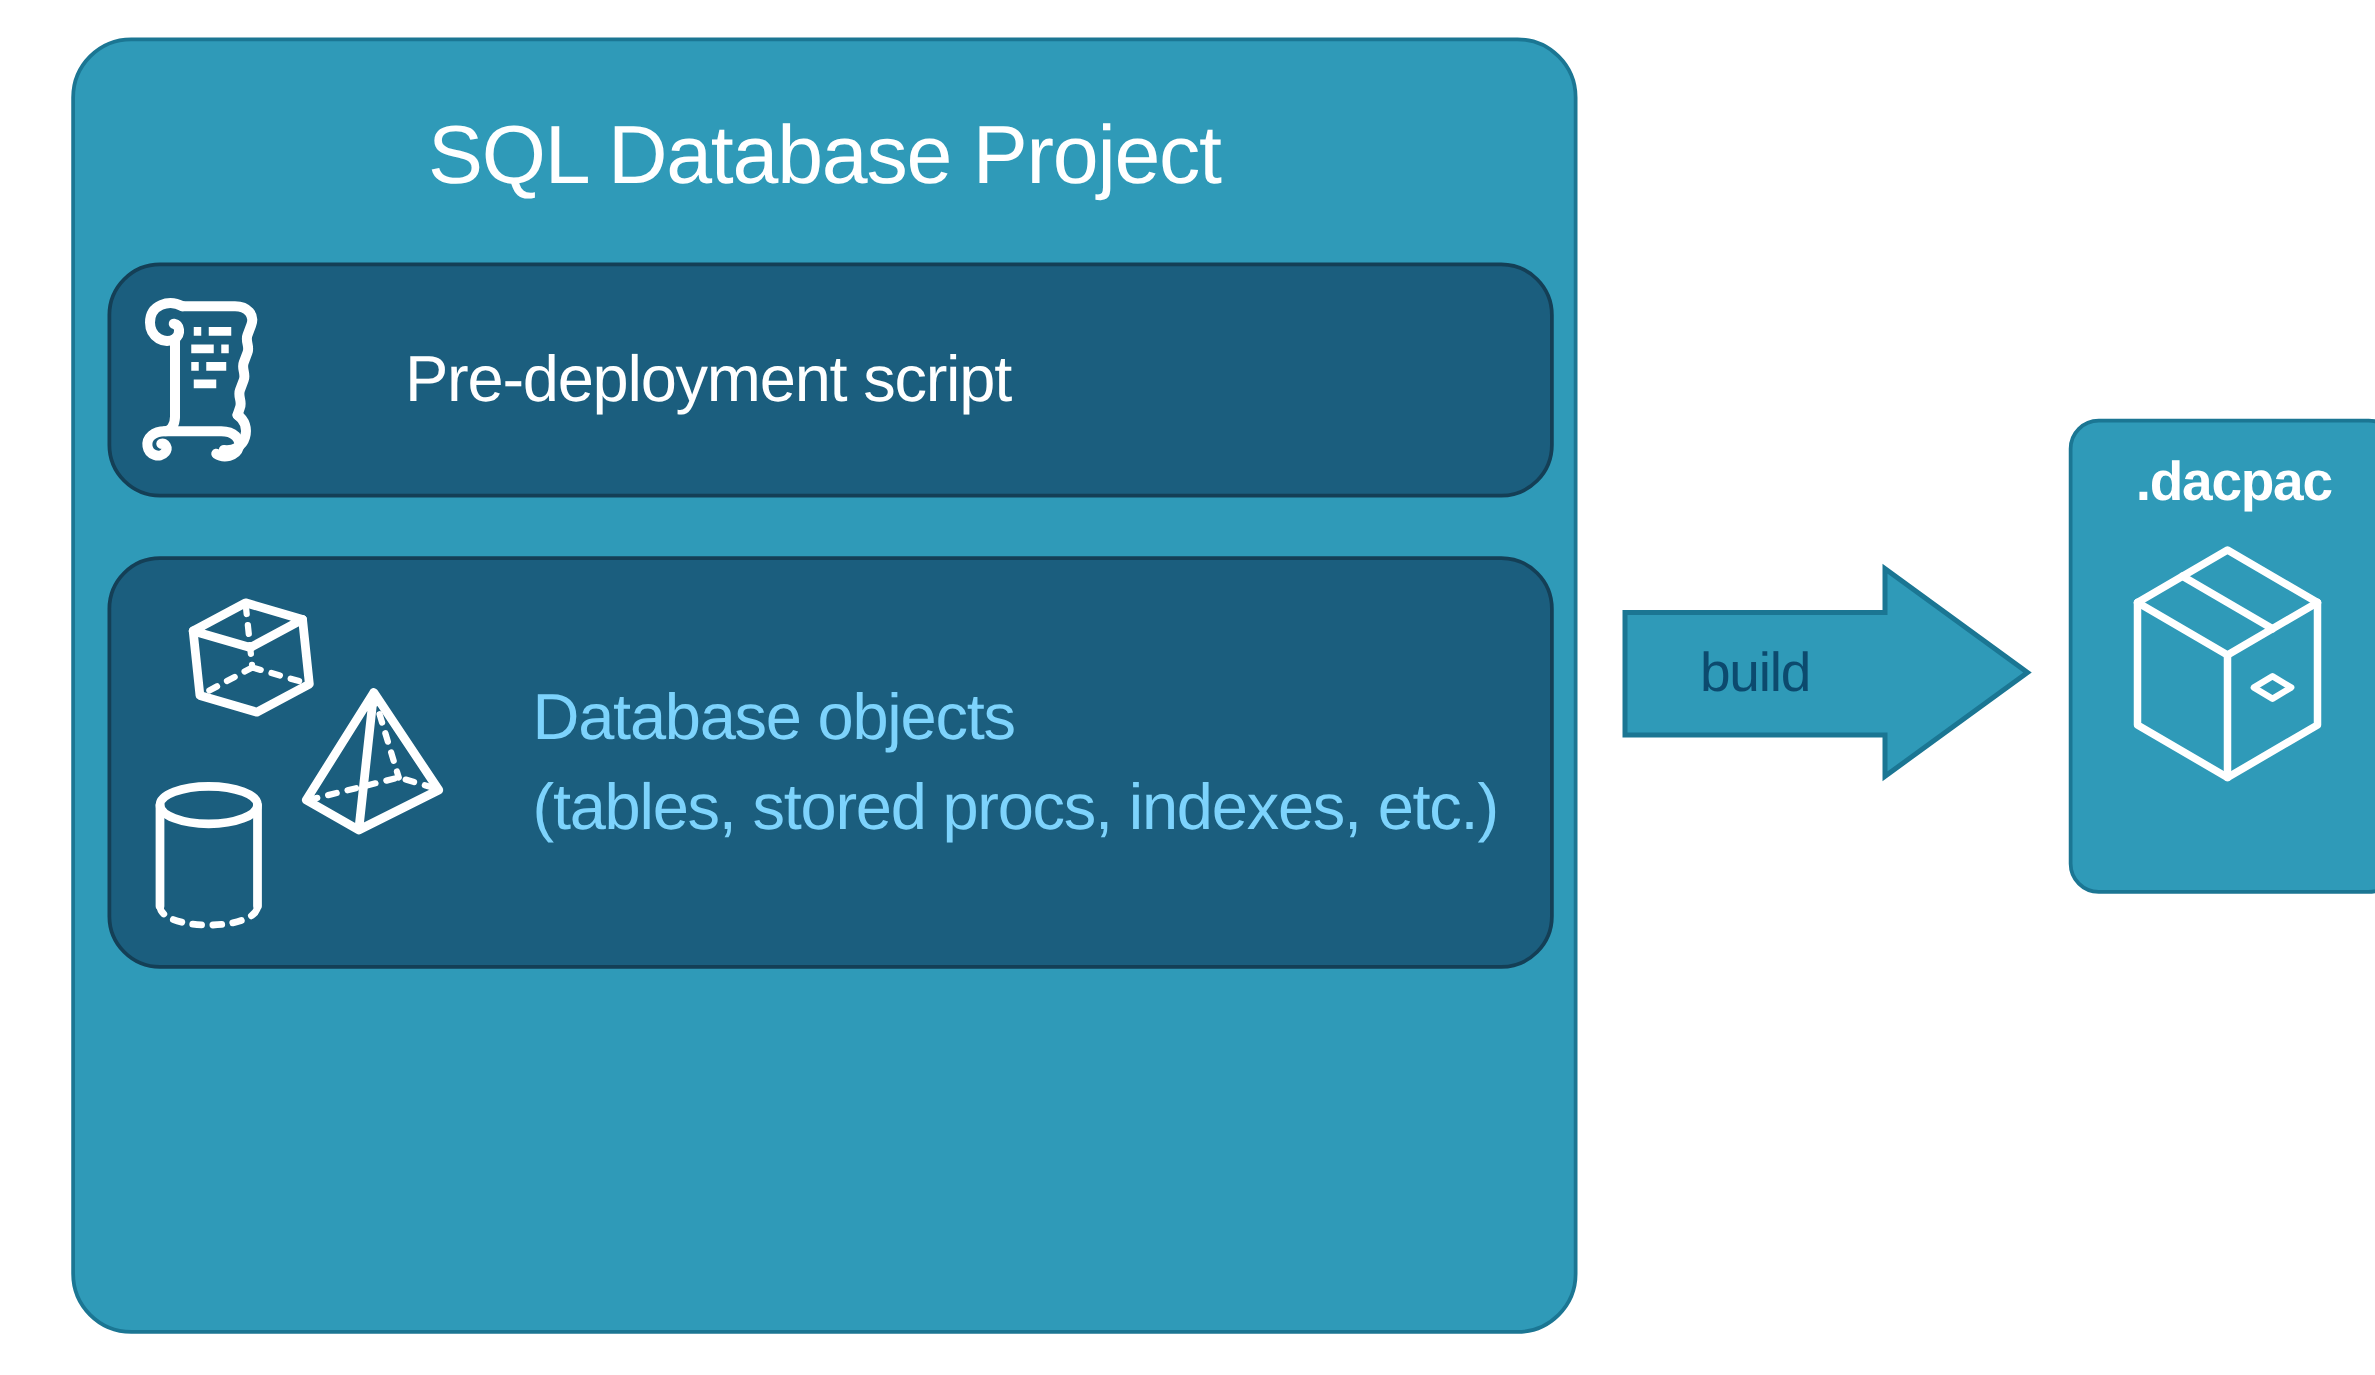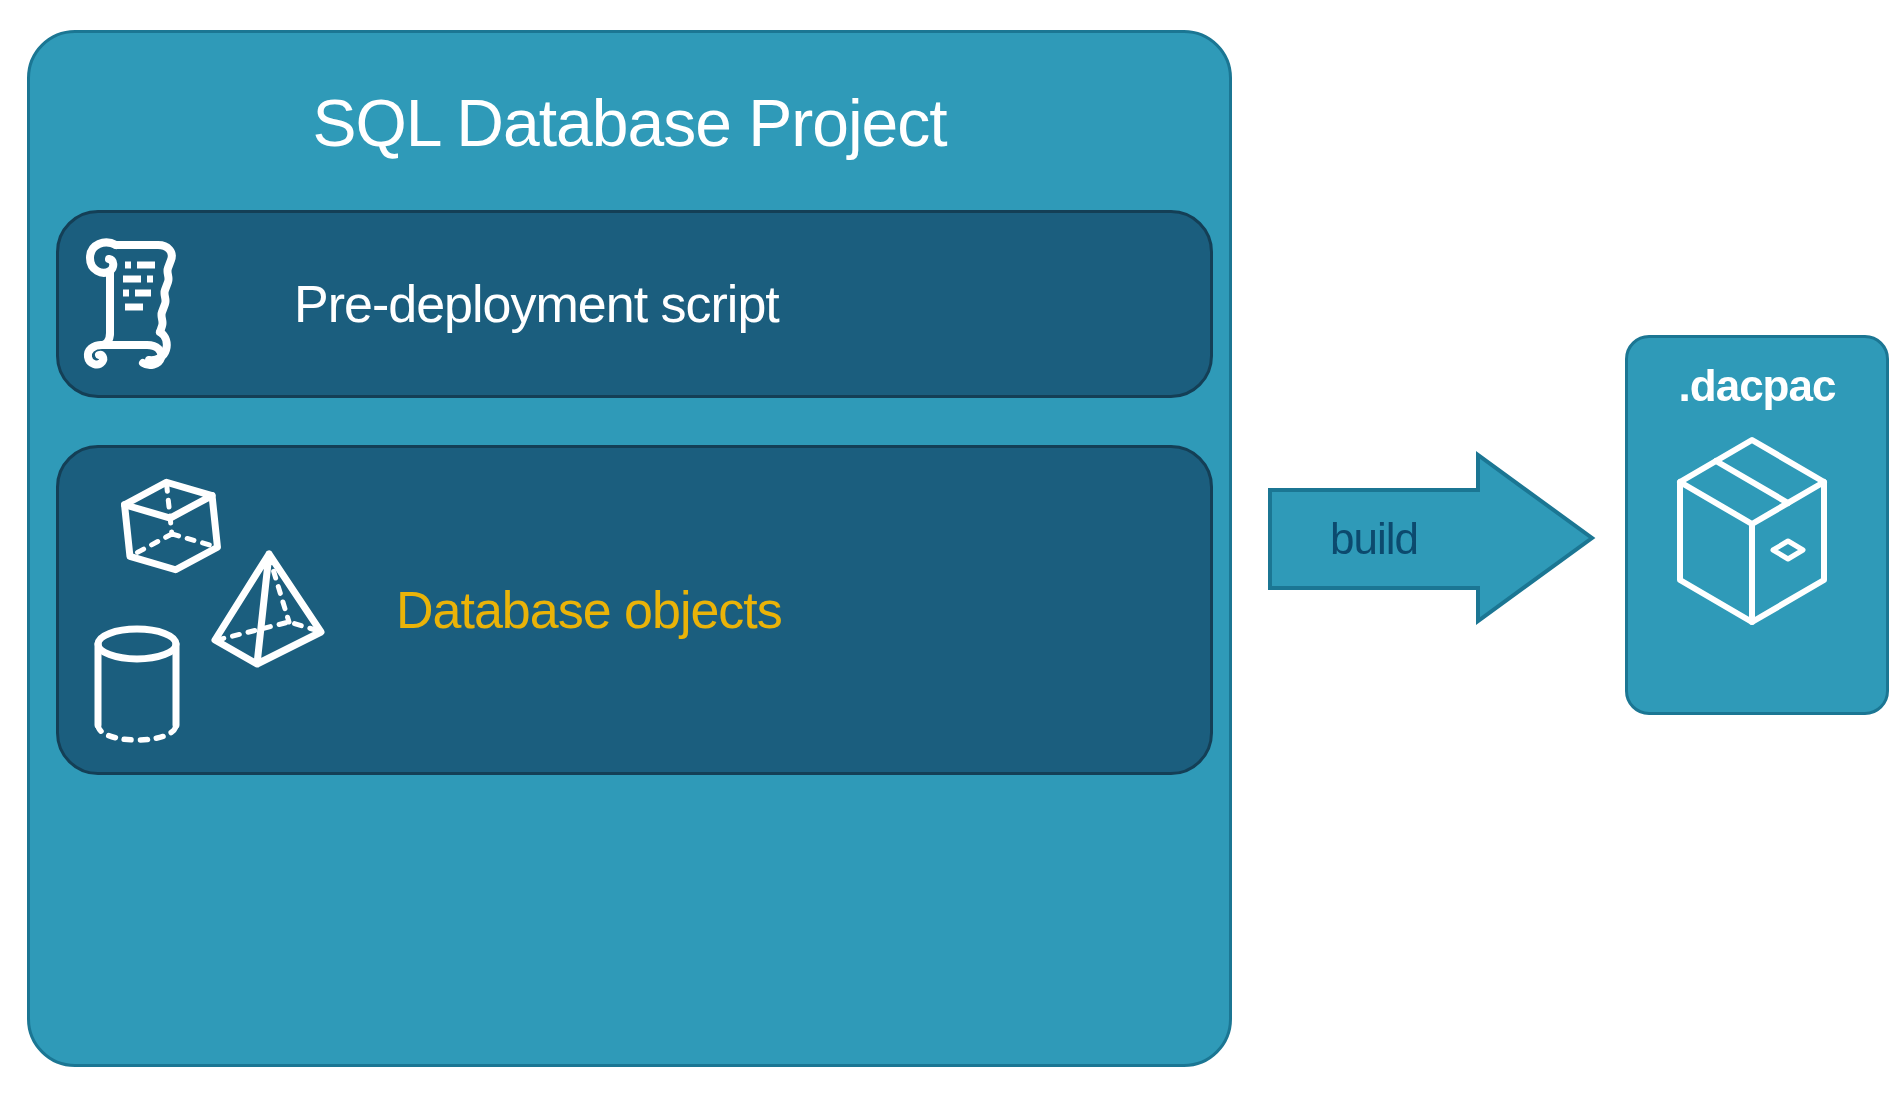--- a/index.html
+++ b/index.html
@@ -3,21 +3,21 @@
 <meta charset="utf-8">
 <style>
   html,body{margin:0;padding:0;}
   body{
     width:1900px;height:1100px;
     background:#ffffff;
     font-family:"Liberation Sans", sans-serif;
     position:relative;
     overflow:hidden;
   }
-  .stage{position:absolute;inset:0;}
+  .stage{position:absolute;inset:0;margin-left:30px;}
 
   
   .project-box{
     position:absolute;left:27px;top:30px;width:1205px;height:1037px;
     background:#2F9AB8;border:3px solid #1B7693;border-radius:48px;
     box-sizing:border-box;
   }
   .project-title{
     position:absolute;left:0;top:48px;width:100%;height:84px;
     display:flex;align-items:center;justify-content:center;
@@ -36,21 +36,21 @@
   .row-post{top:797px;height:188px;}
 
   .row-label{
     position:absolute;left:235px;top:0;height:100%;
     display:flex;align-items:center;
     color:#ffffff;font-size:52px;letter-spacing:-1px;white-space:nowrap;
   }
   .row-label-multi{
     position:absolute;left:337px;top:0;height:100%;
     display:flex;flex-direction:column;justify-content:center;
-    color:#eab308;font-size:52px;letter-spacing:-1px;line-height:72px;white-space:nowrap;
+    color:#7dd3fc;font-size:52px;letter-spacing:-1px;line-height:72px;white-space:nowrap;
   }
   .scroll-icon{position:absolute;left:22px;top:20px;width:100px;height:140px;}
 
   .icon-cluster{position:absolute;left:0;top:0;width:330px;height:330px;}
   .cube-icon    {position:absolute;left:52px; top:26px; width:120px;height:120px;}
   .pyramid-icon {position:absolute;left:146px;top:96px; width:150px;height:140px;}
   .cylinder-icon{position:absolute;left:28px; top:174px;width:100px;height:125px;}
 
   
   .build-arrow{position:absolute;left:1265px;top:450px;width:335px;height:180px;}
@@ -129,20 +129,21 @@
             <g fill="none" stroke="#ffffff" stroke-linecap="round">
               <ellipse cx="50" cy="22" rx="39" ry="15" stroke-width="7"></ellipse>
               <path d="M11 22 V103 M89 22 V103" stroke-width="7"></path>
               <path d="M11 103 C11 112 28 118 50 118 C72 118 89 112 89 103" stroke-width="5.5" stroke-dasharray="7 9"></path>
             </g>
           </svg>
         </div>
       </div>
       <div class="row-label-multi">
         <span>Database objects</span>
+        <span>(tables, stored procs, indexes, etc.)</span>
       </div>
     </div>
 
   </div>
 
   <div class="build-arrow">
     <svg viewBox="0 0 335 180">
       <polygon points="5,40 213,40 213,5 327,88 213,171 213,138 5,138" fill="#2F9AB8" stroke="#1B7693" stroke-width="4" stroke-linejoin="miter"></polygon>
     </svg>
   </div>

